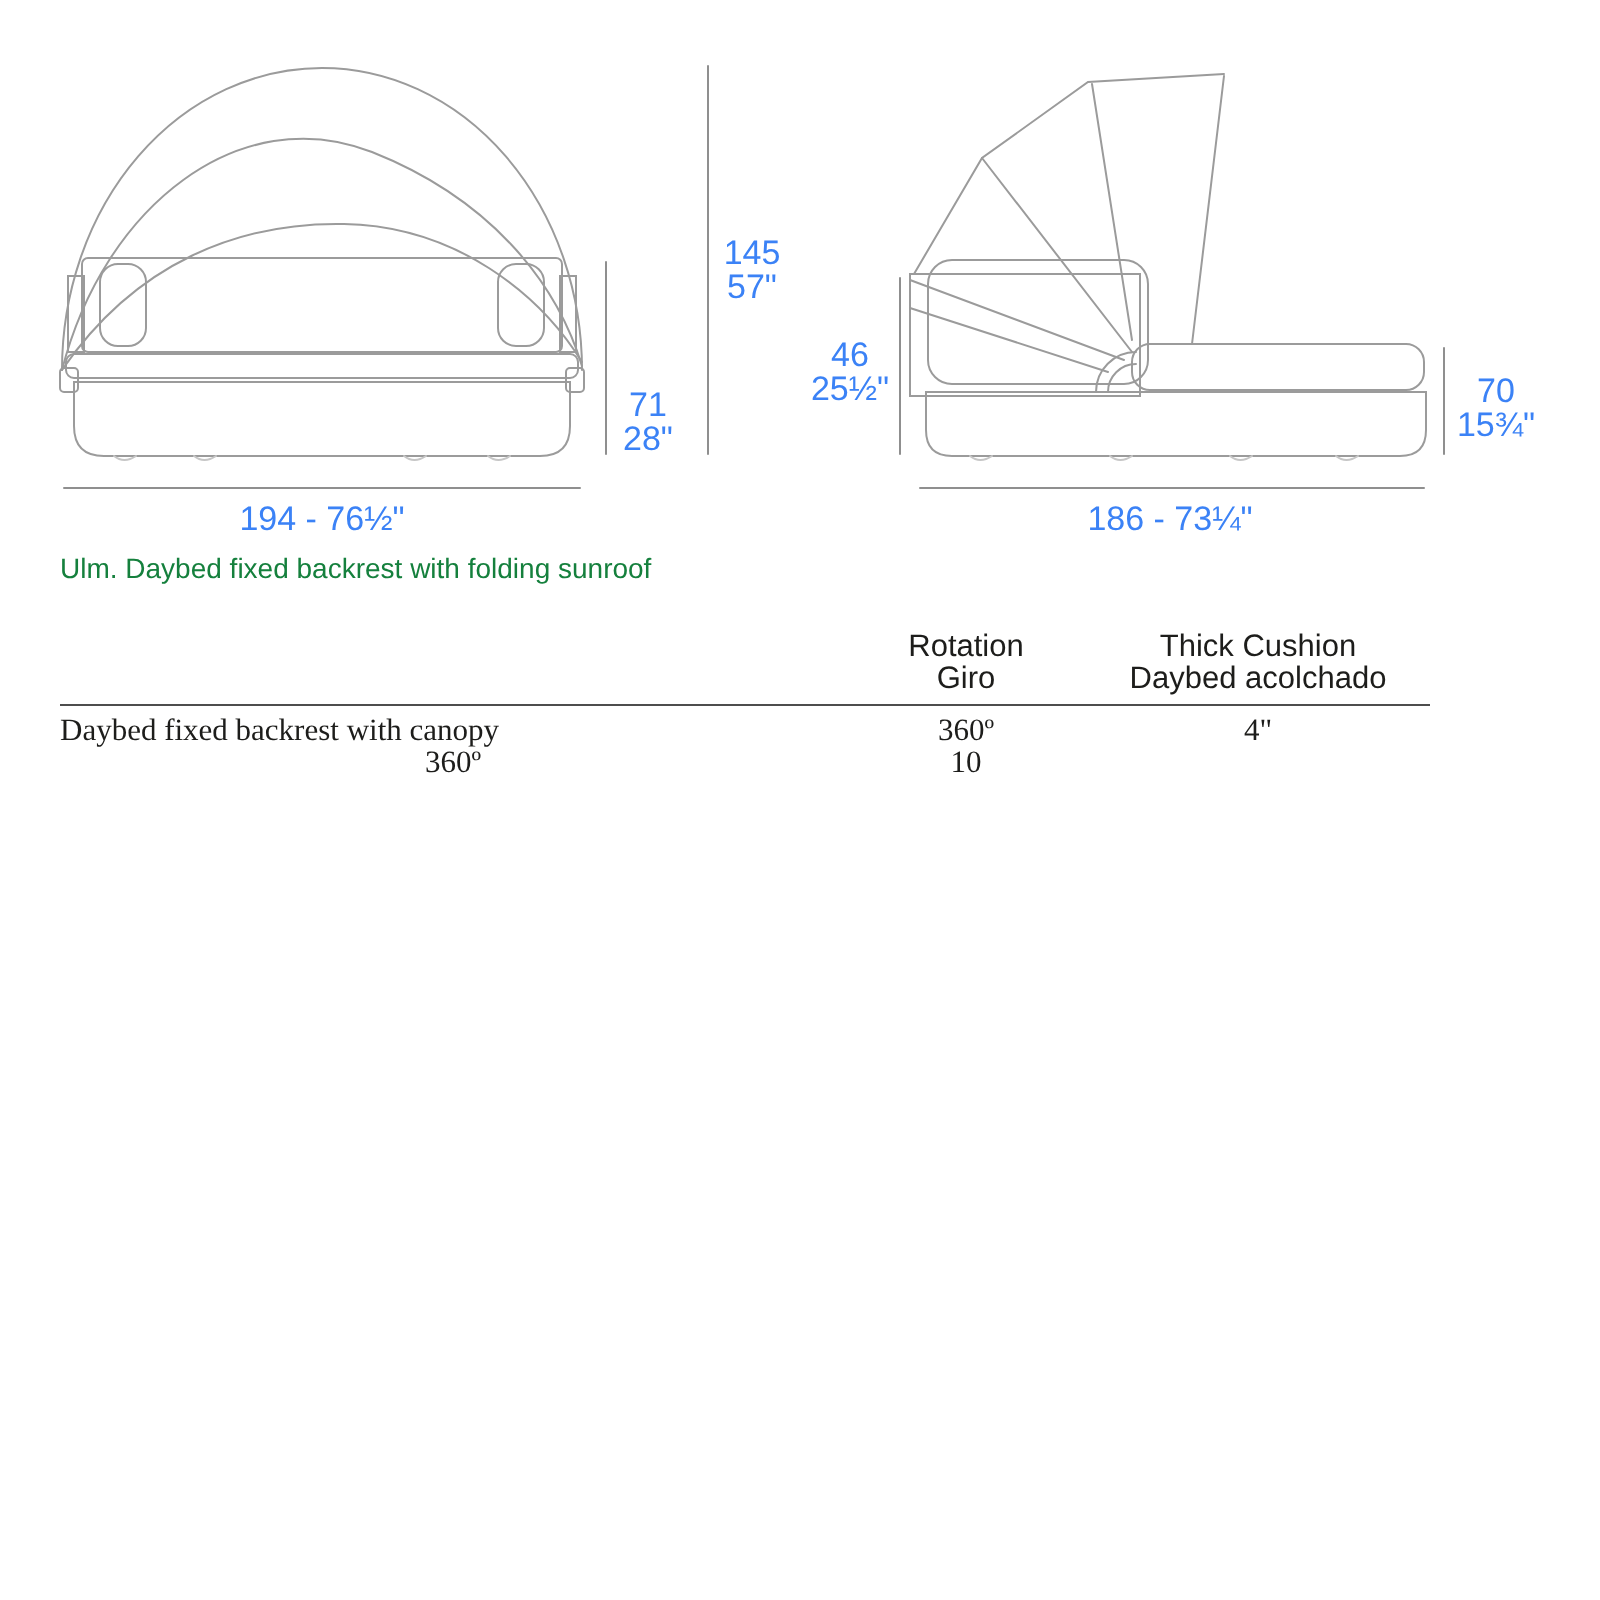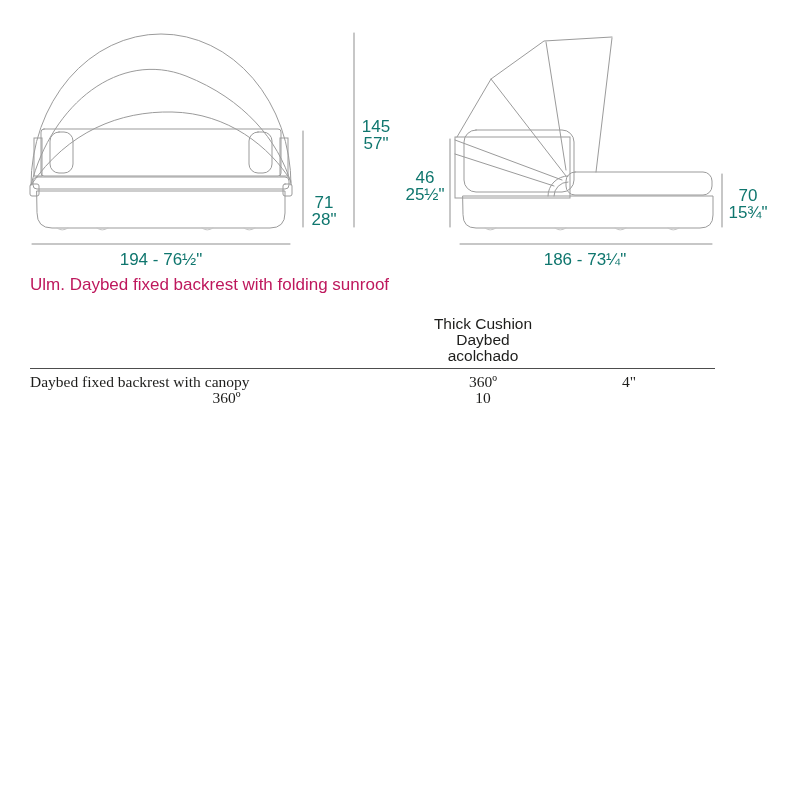--- a/index.html
+++ b/index.html
@@ -11,31 +11,31 @@
     font-family: "Liberation Sans", sans-serif;
     color: #1d1d1b;
     overflow: hidden;
   }
   svg { position: absolute; left: 0; top: 0; }
   .lbl {
     position: absolute;
     font-size: 17px;
     line-height: 17px;
     text-align: center;
-    color: #0f766e;
+    color: #3b82f6;
     white-space: nowrap;
   }
   .lbl span { display: block; }
   .desc {
     position: absolute;
     left: 30px;
     top: 277px;
-    font-size: 17px;
+    font-size: 14px;
     line-height: 15px;
-    color: #be185d;
+    color: #15803d;
   }
   .spec-table {
     position: absolute;
     left: 30px;
     top: 316px;
     width: 685px;
     font-size: 15.5px;
     color: #1d1d1b;
   }
   .tgrid {
@@ -136,20 +136,24 @@
     <span>186 - 73¼"</span>
   </div>
 
   <div class="desc">
     <div>Ulm. Daybed fixed backrest with folding sunroof</div>
   </div>
 
   <div class="spec-table">
     <div class="tgrid thead">
       <div class="c1"></div>
+      <div class="c2">
+        <span style="display:block">Rotation</span>
+        <span style="display:block">Giro</span>
+      </div>
       <div class="c3">
         <span style="display:block">Thick Cushion</span>
         <span style="display:block">Daybed acolchado</span>
       </div>
     </div>
     <hr class="spec-rule">
     <div class="trows">
       <div class="tgrid trow">
         <div class="c1">Daybed fixed backrest with canopy</div>
         <div class="c2">360º</div>

